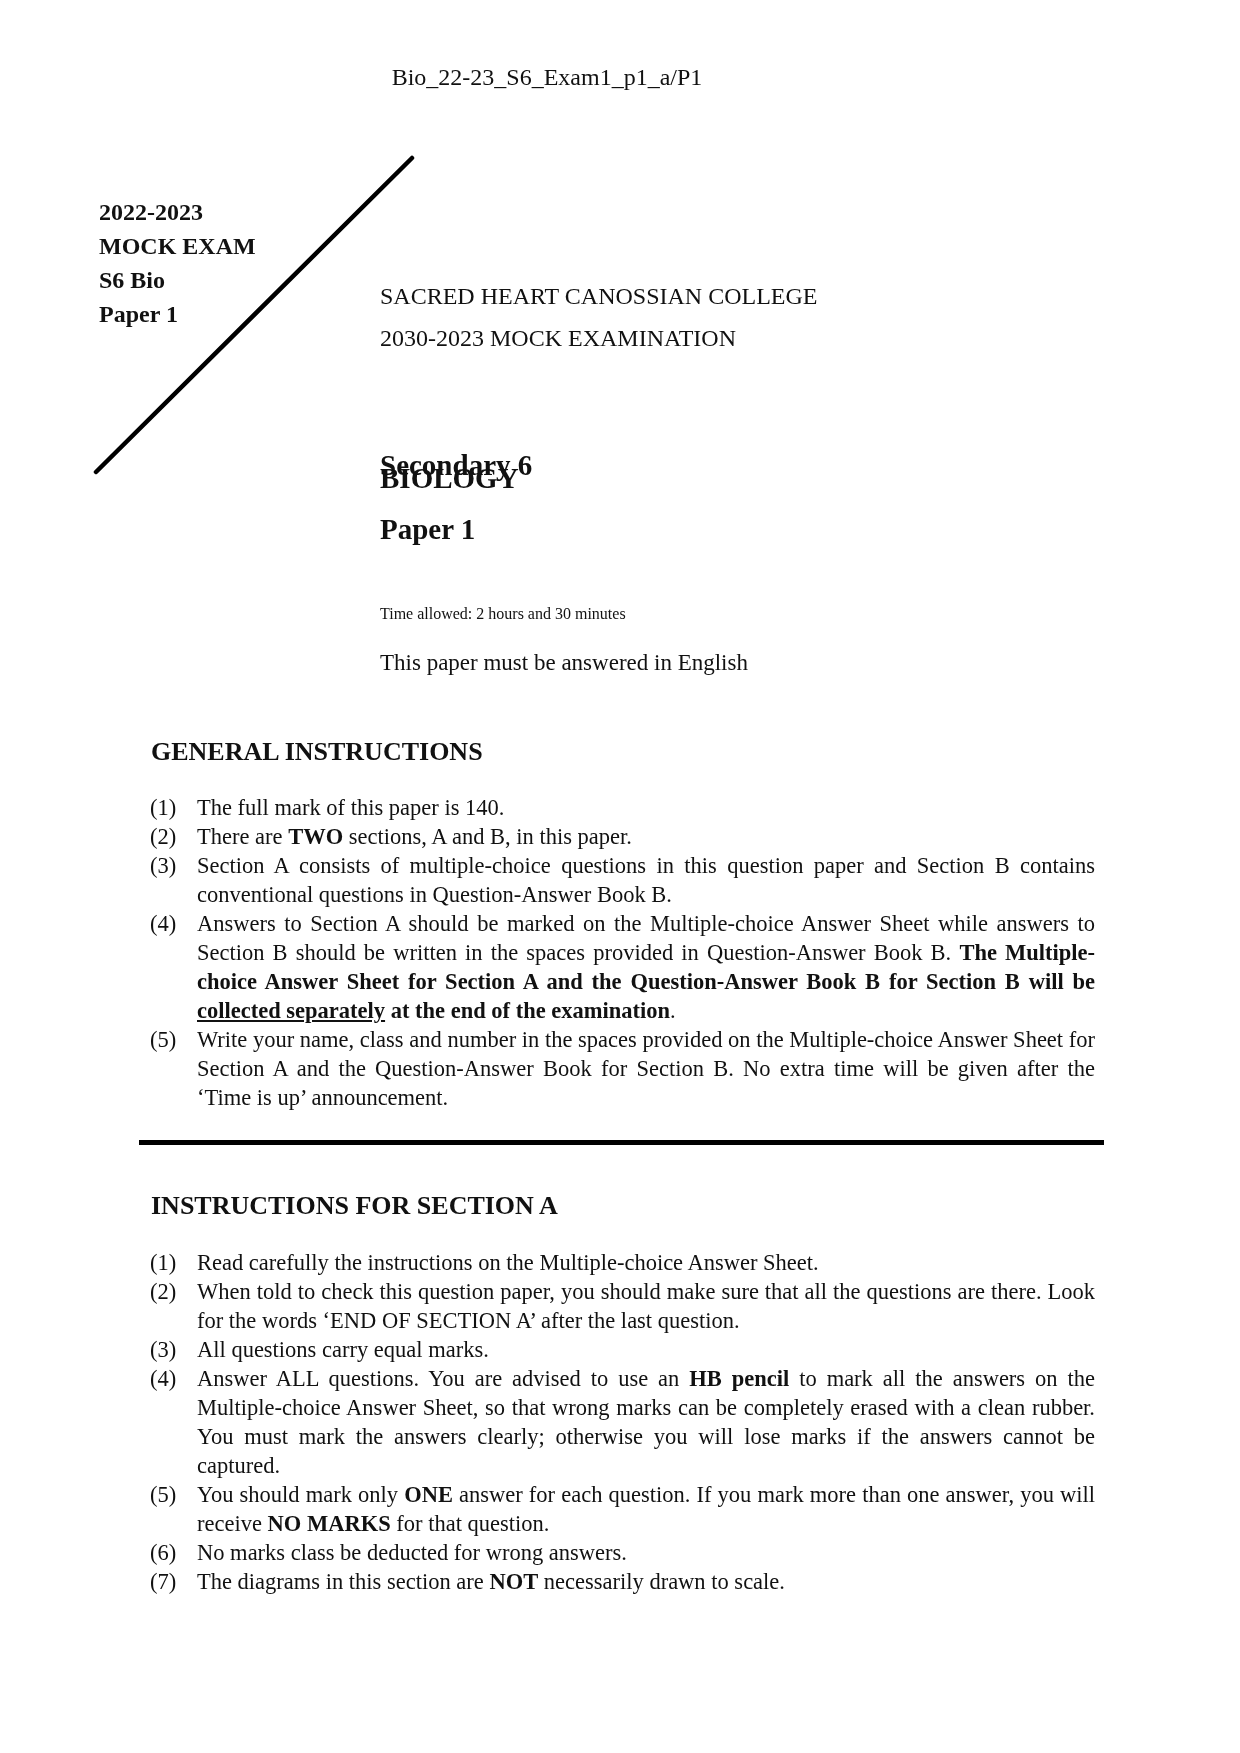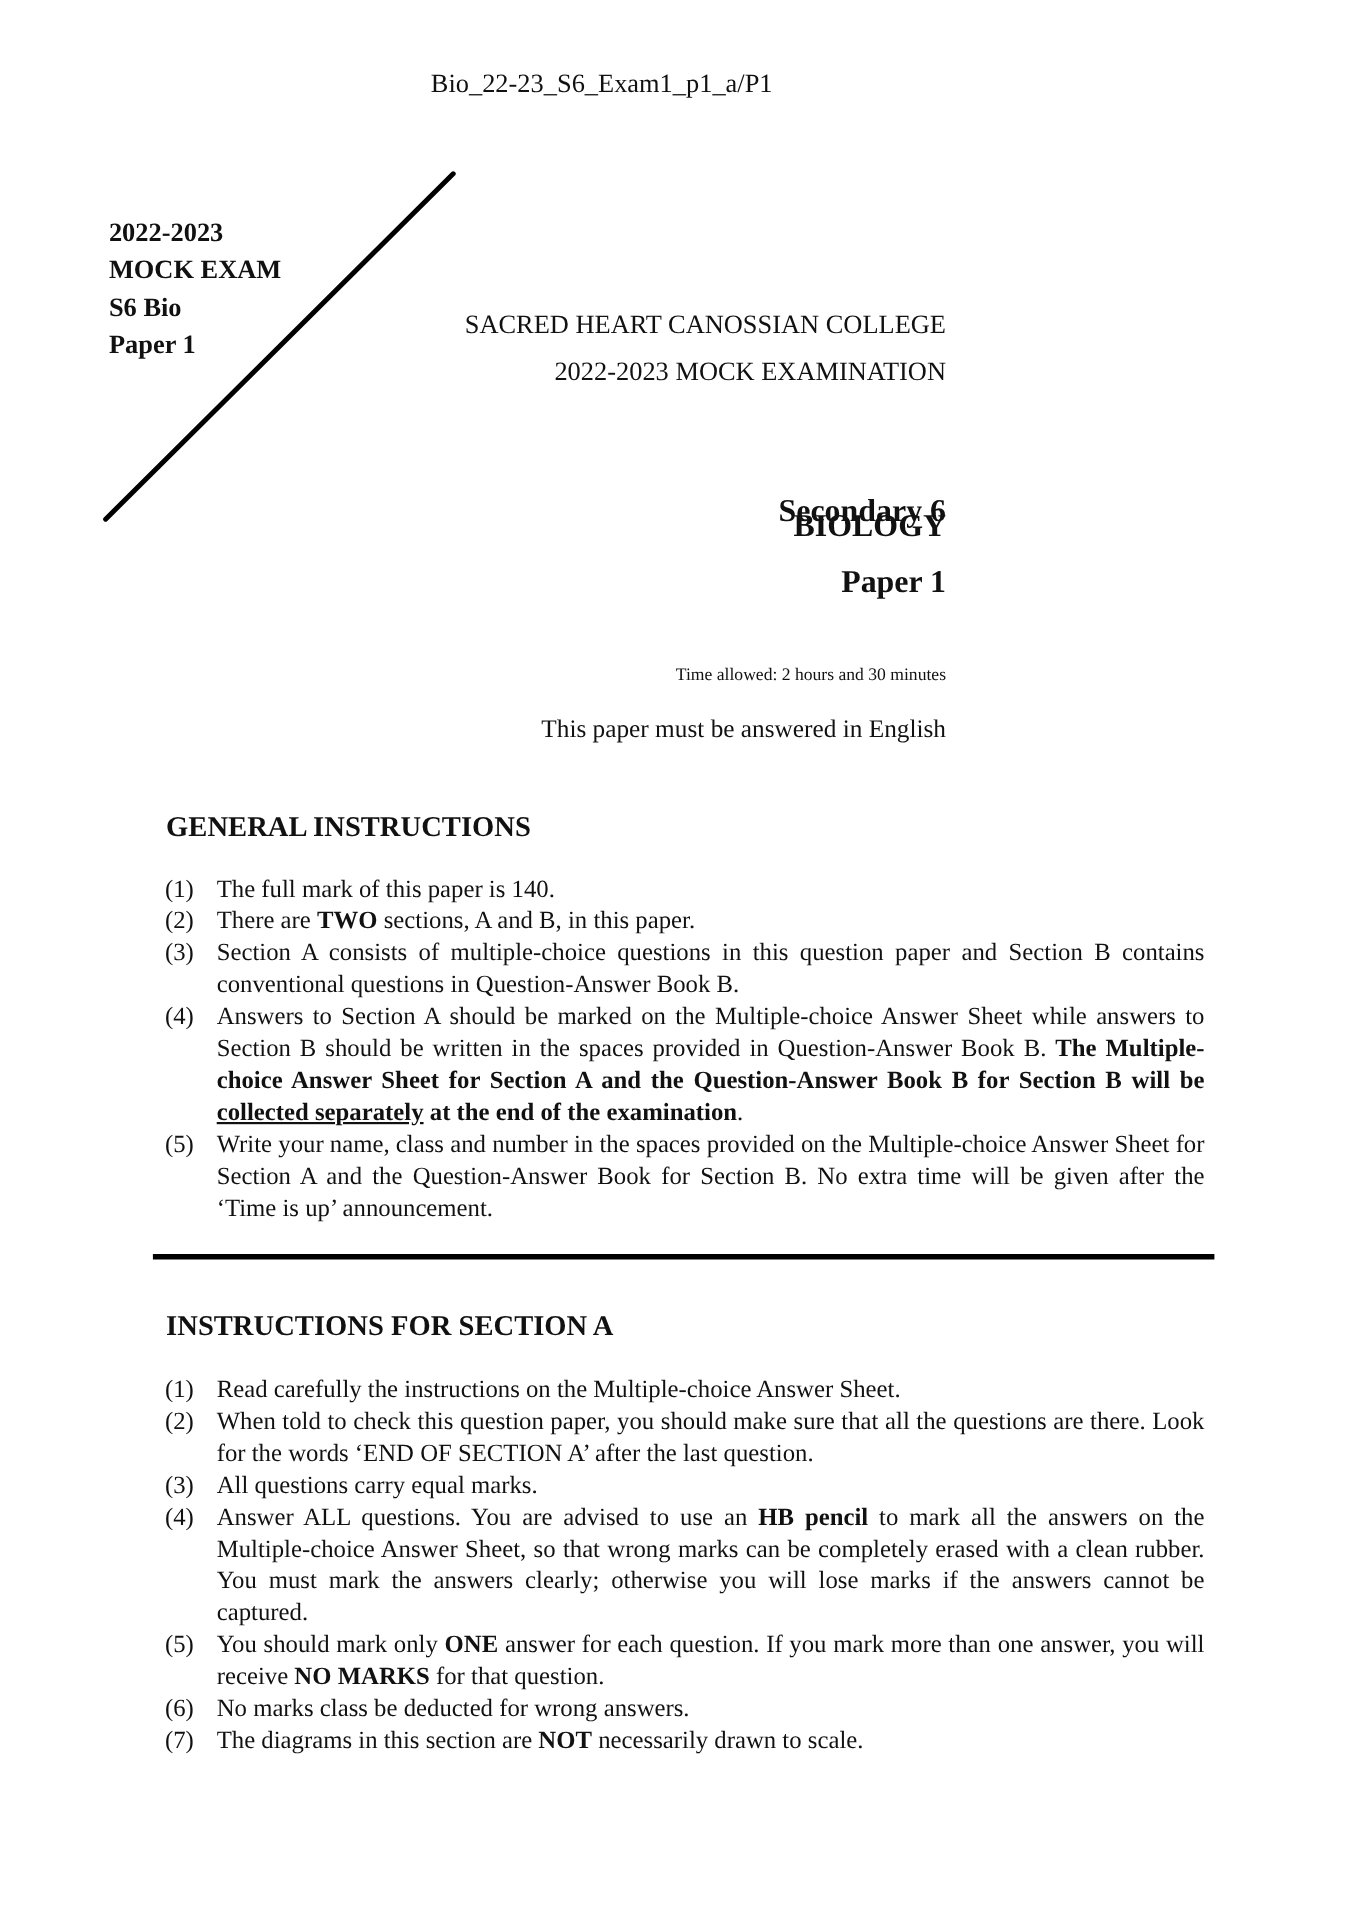--- a/index.html
+++ b/index.html
@@ -4,21 +4,21 @@
 <style>
   html, body { margin: 0; padding: 0; background: #ffffff; }
   body {
     width: 1240px; height: 1753px; position: relative; overflow: hidden;
     font-family: "Liberation Serif", "DejaVu Serif", serif; color: #111111;
   }
   .abs { position: absolute; }
   #doc-code { top: 64px; left: 0; width: 1094px; text-align: center; font-size: 24px; }
   #corner-block { top: 156px; left: 99px; font-weight: bold; font-size: 24px; line-height: 34px; margin-top: 39px; }
   #diagonal { top: 150px; left: 90px; width: 340px; height: 330px; }
-  .center-col { left: 380px; width: 480px; text-align: right; }
+  .center-col { left: 380px; width: 480px; text-align: left; }
   #school-name { top: 283px; font-size: 24px; }
   #exam-name { top: 325px; font-size: 24px; }
   #level { top: 411px; font-size: 29px; font-weight: bold; margin-top: 38px; }
   #subject { top: 462px; font-size: 29px; font-weight: bold; }
   #paper { top: 513px; font-size: 29px; font-weight: bold; }
   #time-allowed { top: 605px; font-size: 16px; }
   #language { top: 650px; font-size: 23px; }
   .heading { left: 151px; font-size: 26px; font-weight: bold; }
   #gen-heading { top: 737px; }
   #seca-heading { top: 1191px; }
@@ -40,21 +40,21 @@
   <div>MOCK EXAM</div>
   <div>S6 Bio</div>
   <div>Paper 1</div>
 </div>
 
 <svg id="diagonal" class="abs" viewBox="0 0 340 330">
   <line x1="322" y1="8" x2="6" y2="322" stroke="#000" stroke-width="4.5" stroke-linecap="round"></line>
 </svg>
 
 <div id="school-name" class="abs center-col">SACRED HEART CANOSSIAN COLLEGE</div>
-<div id="exam-name" class="abs center-col">2022-2023 MOCK EXAMINATION</div>
+<div id="exam-name" class="abs center-col">2030-2023 MOCK EXAMINATION</div>
 <div id="level" class="abs center-col">Secondary 6</div>
 <div id="subject" class="abs center-col">BIOLOGY</div>
 <div id="paper" class="abs center-col">Paper 1</div>
 <div id="time-allowed" class="abs center-col">Time allowed: 2 hours and 30 minutes</div>
 <div id="language" class="abs center-col">This paper must be answered in English</div>
 
 <div id="gen-heading" class="abs heading">GENERAL INSTRUCTIONS</div>
 <div id="gen-list" class="abs instr-list">
     <div class="item">
       <div class="num">(1)</div>

